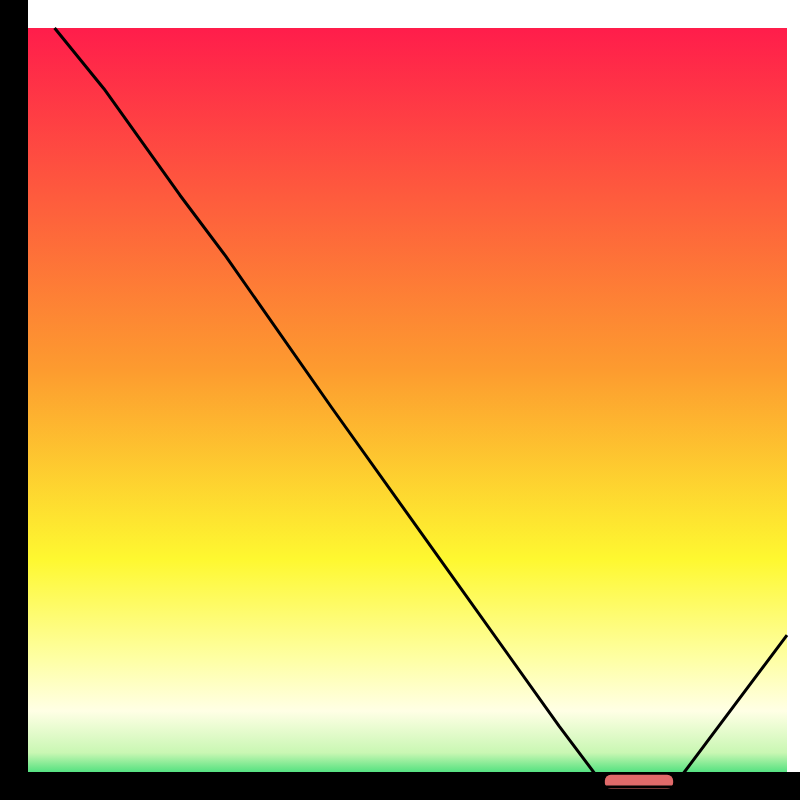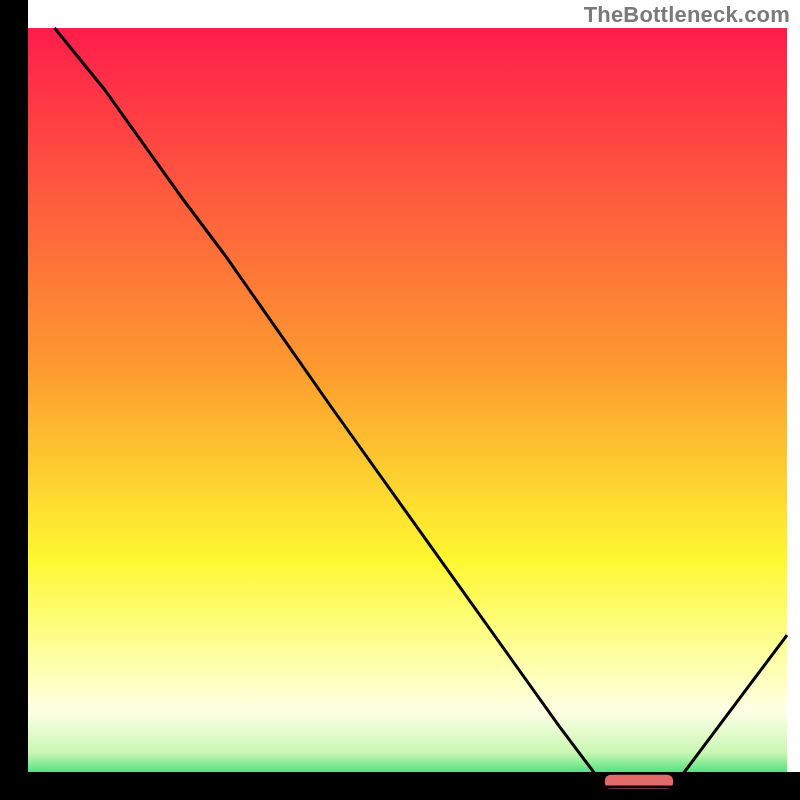--- a/index.html
+++ b/index.html
@@ -28,21 +28,20 @@
     position: absolute;
     top: 0;
     left: 0;
   }
 </style>
 </head>
 <body>
 
 <div class="container">
 
-  <div class="attribution">TheBottleneck.com</div>
 
   <svg class="plot" width="800" height="800" viewBox="0 0 800 800">
     <defs>
       <linearGradient id="bg-grad" x1="0" y1="0" x2="0" y2="1">
 
       <stop offset="0%" stop-color="#ff1d4b"></stop>
           <stop offset="45%" stop-color="#fd9b2f"></stop>
           <stop offset="70%" stop-color="#fef830"></stop>
           <stop offset="83%" stop-color="#feffa3"></stop>
           <stop offset="90%" stop-color="#ffffe5"></stop>

